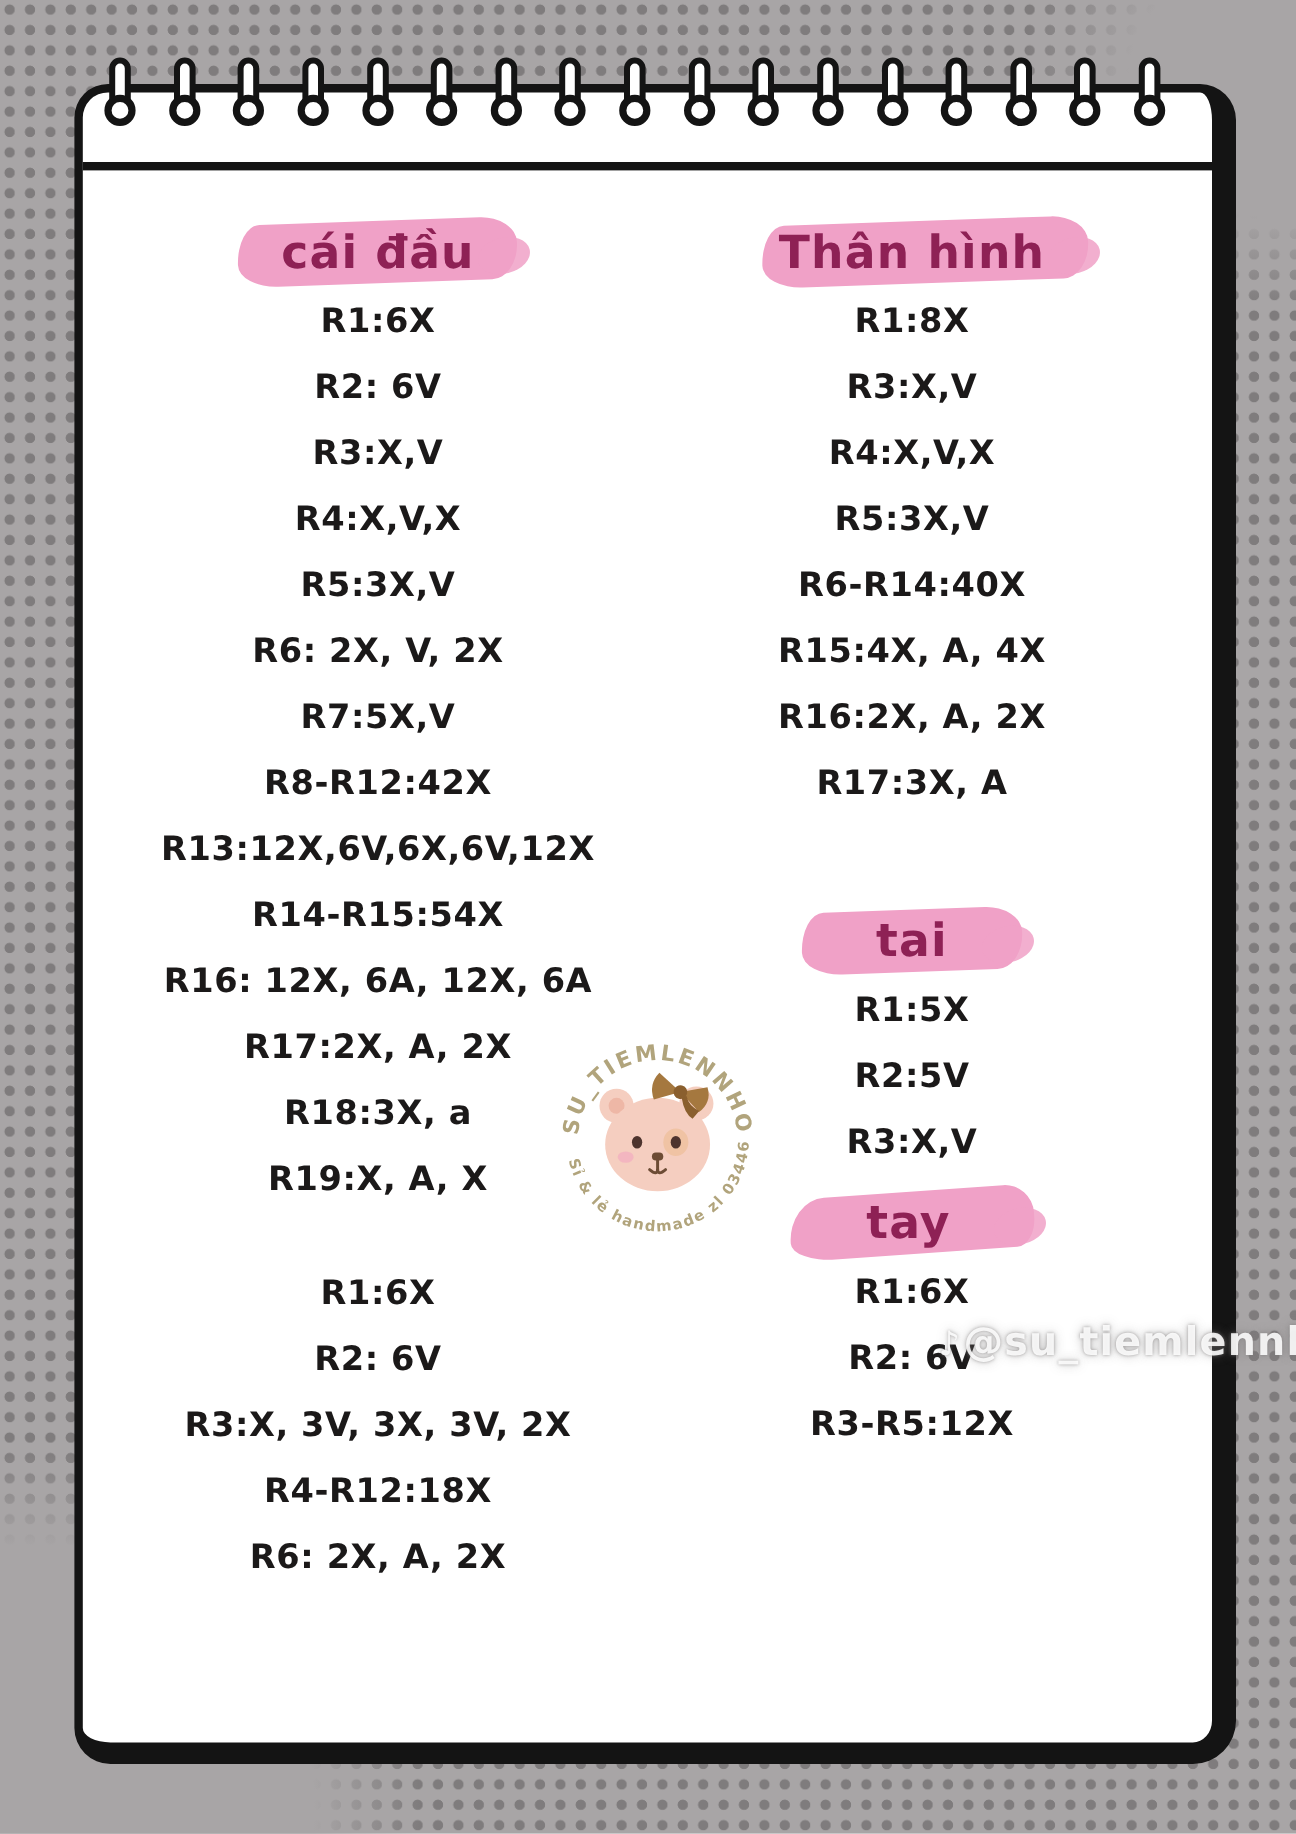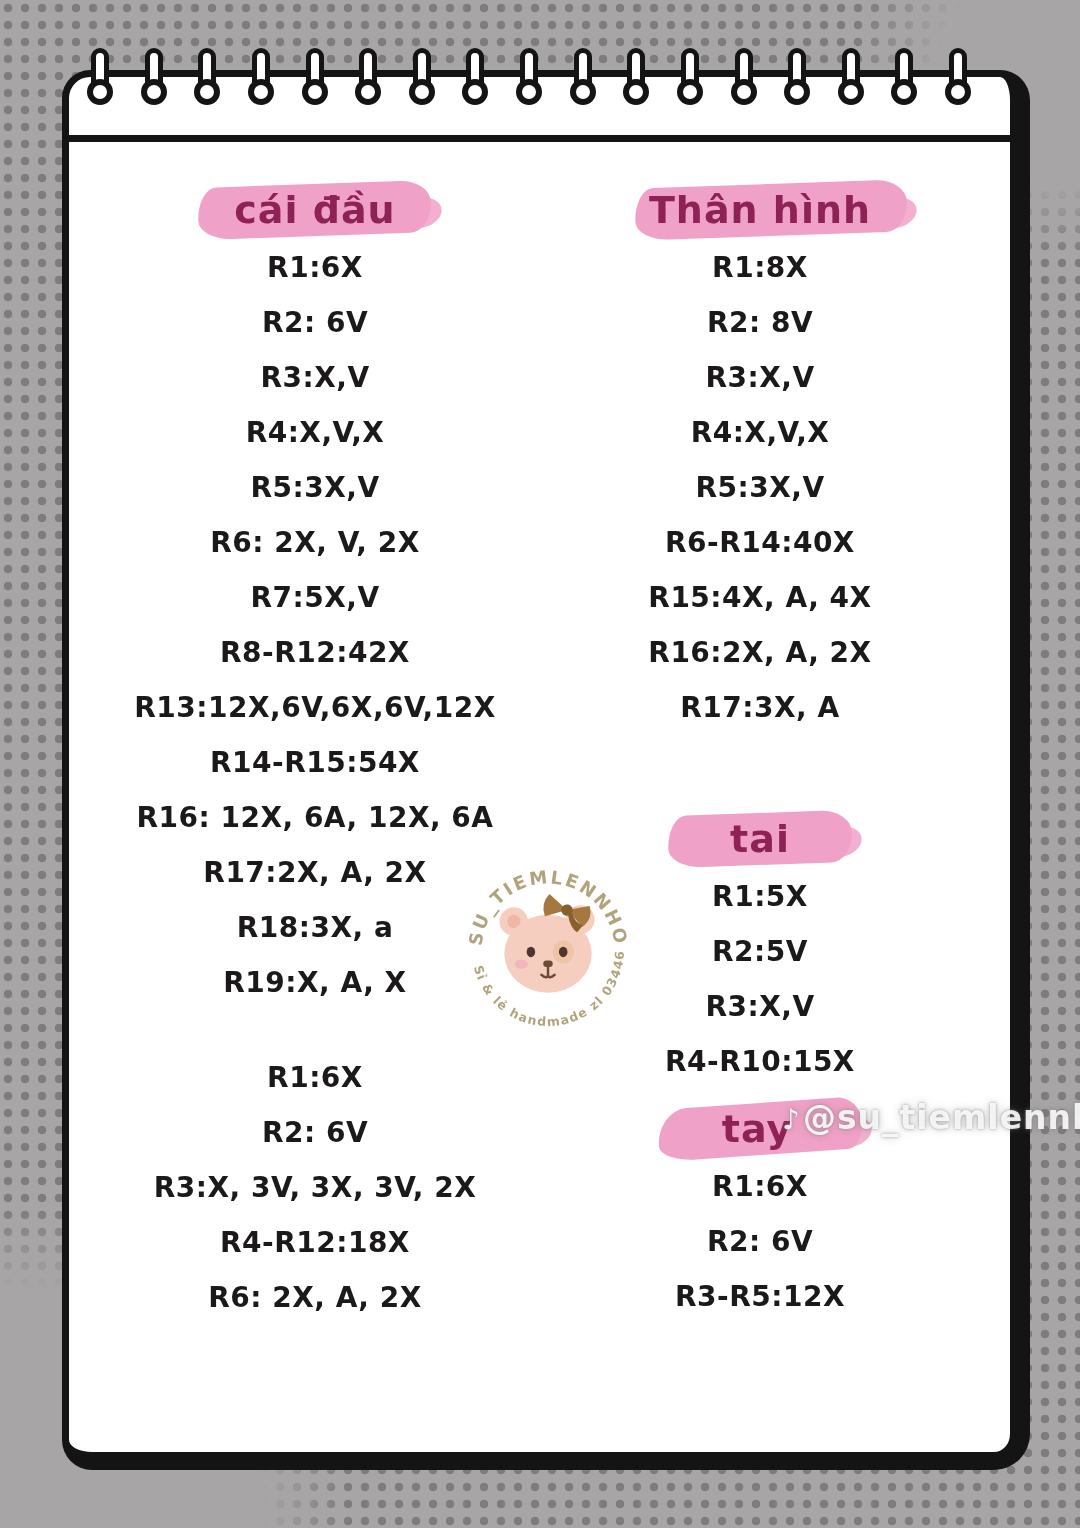--- a/index.html
+++ b/index.html
@@ -126,37 +126,35 @@
             <div class="row">R6: 2X, A, 2X</div>
           </section>
       </div>
 
       <div class="col col-right">
         <section class="pattern-section sec-body">
           <h2 class="title">
               <span class="hl">Thân hình</span>
             </h2>
         <div class="row">R1:8X</div>
-            <div class="row">R2: 8V</div>
             <div class="row">R3:X,V</div>
             <div class="row">R4:X,V,X</div>
             <div class="row">R5:3X,V</div>
             <div class="row">R6-R14:40X</div>
             <div class="row">R15:4X, A, 4X</div>
             <div class="row">R16:2X, A, 2X</div>
             <div class="row">R17:3X, A</div>
           </section>
         <section class="pattern-section sec-ear">
           <h2 class="title">
               <span class="hl">tai</span>
             </h2>
         <div class="row">R1:5X</div>
             <div class="row">R2:5V</div>
             <div class="row">R3:X,V</div>
-            <div class="row">R4-R10:15X</div>
           </section>
         <section class="pattern-section sec-arm">
           <h2 class="title">
               <span class="hl">tay</span>
             </h2>
         <div class="row">R1:6X</div>
             <div class="row">R2: 6V</div>
             <div class="row">R3-R5:12X</div>
           </section>
       </div>

